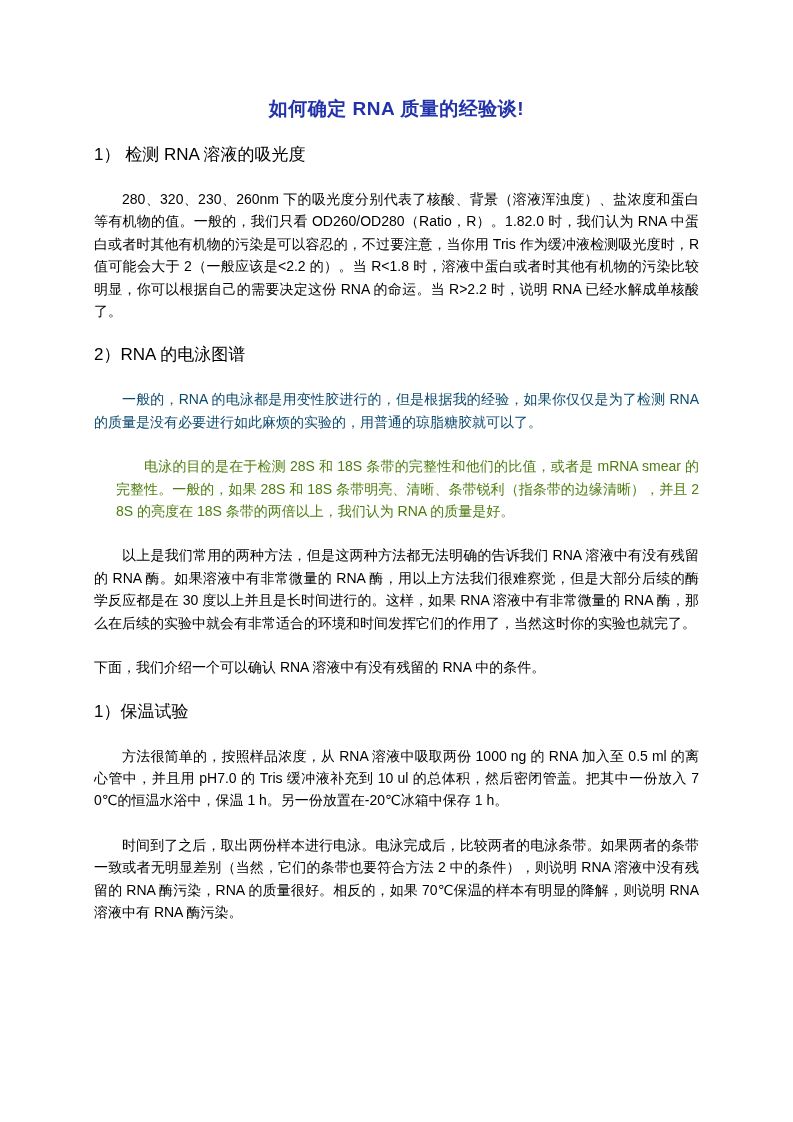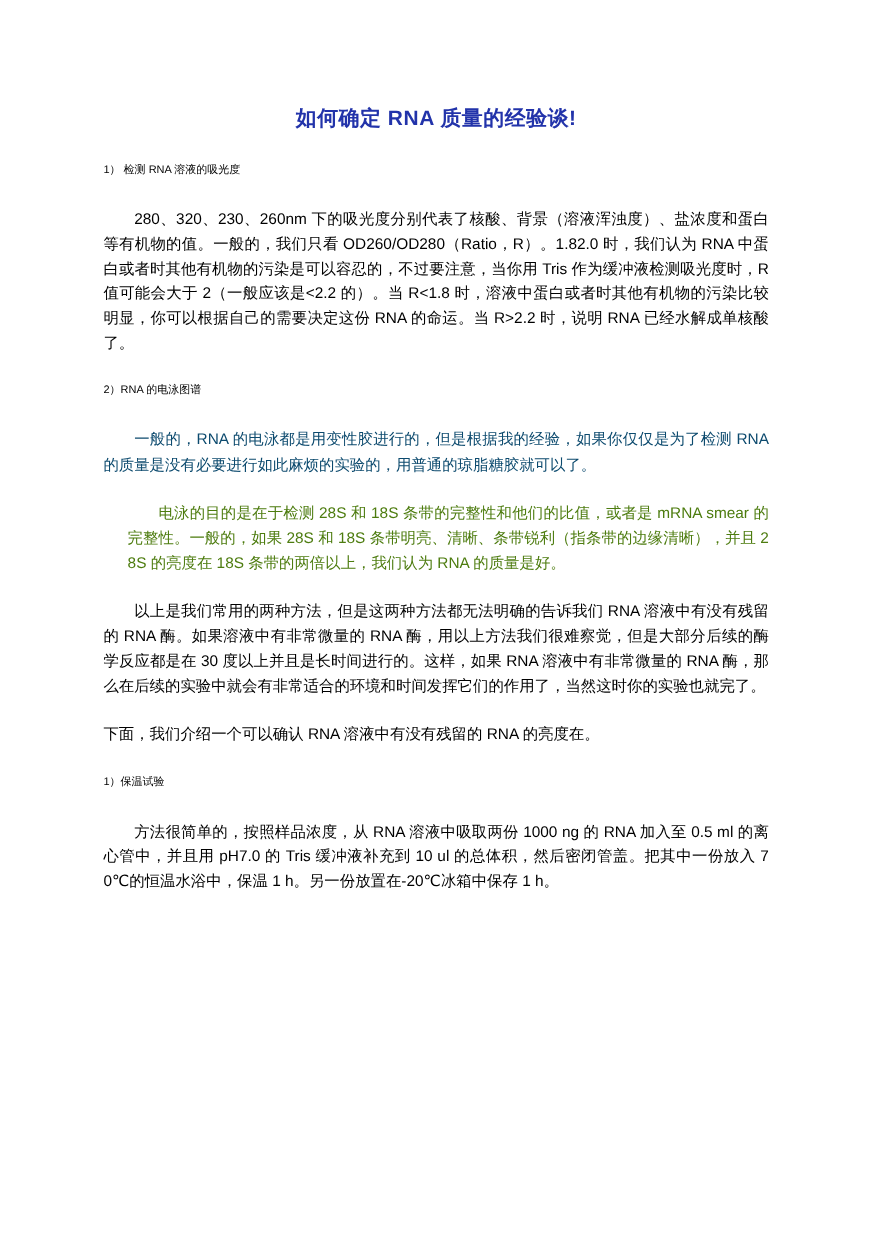--- a/index.html
+++ b/index.html
@@ -21,21 +21,21 @@
   }
   .doc-title {
     margin: 0 0 14px 0;
     text-align: center;
     font-size: 19px;
     line-height: 26px;
     font-weight: bold;
     letter-spacing: 0.5px;
   }
   .heading {
-    font-size: 10px;
+    font-size: 17px;
     line-height: 22px;
     margin: 22px 0;
     text-indent: 0;
   }
   .para {
     font-size: 14px;
     line-height: 22.4px;
     margin: 22px 0;
     text-indent: 2em;
     text-align: justify;
@@ -58,20 +58,21 @@
   <p class="para" style="color: rgb(0, 0, 0);">280、320、230、260nm 下的吸光度分别代表了核酸、背景（溶液浑浊度）、盐浓度和蛋白等有机物的值。一般的，我们只看 OD260/OD280（Ratio，R）。1.82.0 时，我们认为 RNA 中蛋白或者时其他有机物的污染是可以容忍的，不过要注意，当你用 Tris 作为缓冲液检测吸光度时，R 值可能会大于 2（一般应该是&lt;2.2 的）。当 R&lt;1.8 时，溶液中蛋白或者时其他有机物的污染比较明显，你可以根据自己的需要决定这份 RNA 的命运。当 R&gt;2.2 时，说明 RNA 已经水解成单核酸了。</p>
 
   <p class="heading" style="color: rgb(0, 0, 0);">2）RNA 的电泳图谱</p>
 
   <p class="para" style="color: #0c4a6e;">一般的，RNA 的电泳都是用变性胶进行的，但是根据我的经验，如果你仅仅是为了检测 RNA 的质量是没有必要进行如此麻烦的实验的，用普通的琼脂糖胶就可以了。</p>
 
   <p class="para" style="color: #4d7c0f; margin-left: 22px;">电泳的目的是在于检测 28S 和 18S 条带的完整性和他们的比值，或者是 mRNA smear 的完整性。一般的，如果 28S 和 18S 条带明亮、清晰、条带锐利（指条带的边缘清晰），并且 28S 的亮度在 18S 条带的两倍以上，我们认为 RNA 的质量是好。</p>
 
   <p class="para" style="color: rgb(0, 0, 0);">以上是我们常用的两种方法，但是这两种方法都无法明确的告诉我们 RNA 溶液中有没有残留的 RNA 酶。如果溶液中有非常微量的 RNA 酶，用以上方法我们很难察觉，但是大部分后续的酶学反应都是在 30 度以上并且是长时间进行的。这样，如果 RNA 溶液中有非常微量的 RNA 酶，那么在后续的实验中就会有非常适合的环境和时间发挥它们的作用了，当然这时你的实验也就完了。</p>
 
-  <p class="para no-indent" style="color: rgb(0, 0, 0);">下面，我们介绍一个可以确认 RNA 溶液中有没有残留的 RNA 的亮度在。</p>
+  <p class="para no-indent" style="color: rgb(0, 0, 0);">下面，我们介绍一个可以确认 RNA 溶液中有没有残留的 RNA 中的条件。</p>
 
   <p class="heading" style="color: rgb(0, 0, 0);">1）保温试验</p>
 
   <p class="para" style="color: rgb(0, 0, 0);">方法很简单的，按照样品浓度，从 RNA 溶液中吸取两份 1000 ng 的 RNA 加入至 0.5 ml 的离心管中，并且用 pH7.0 的 Tris 缓冲液补充到 10 ul 的总体积，然后密闭管盖。把其中一份放入 70℃的恒温水浴中，保温 1 h。另一份放置在-20℃冰箱中保存 1 h。</p>
 
+  <p class="para" style="color: rgb(0, 0, 0);">时间到了之后，取出两份样本进行电泳。电泳完成后，比较两者的电泳条带。如果两者的条带一致或者无明显差别（当然，它们的条带也要符合方法 2 中的条件），则说明 RNA 溶液中没有残留的 RNA 酶污染，RNA 的质量很好。相反的，如果 70℃保温的样本有明显的降解，则说明 RNA 溶液中有 RNA 酶污染。</p>
 
 </div>
 
 </body></html>

